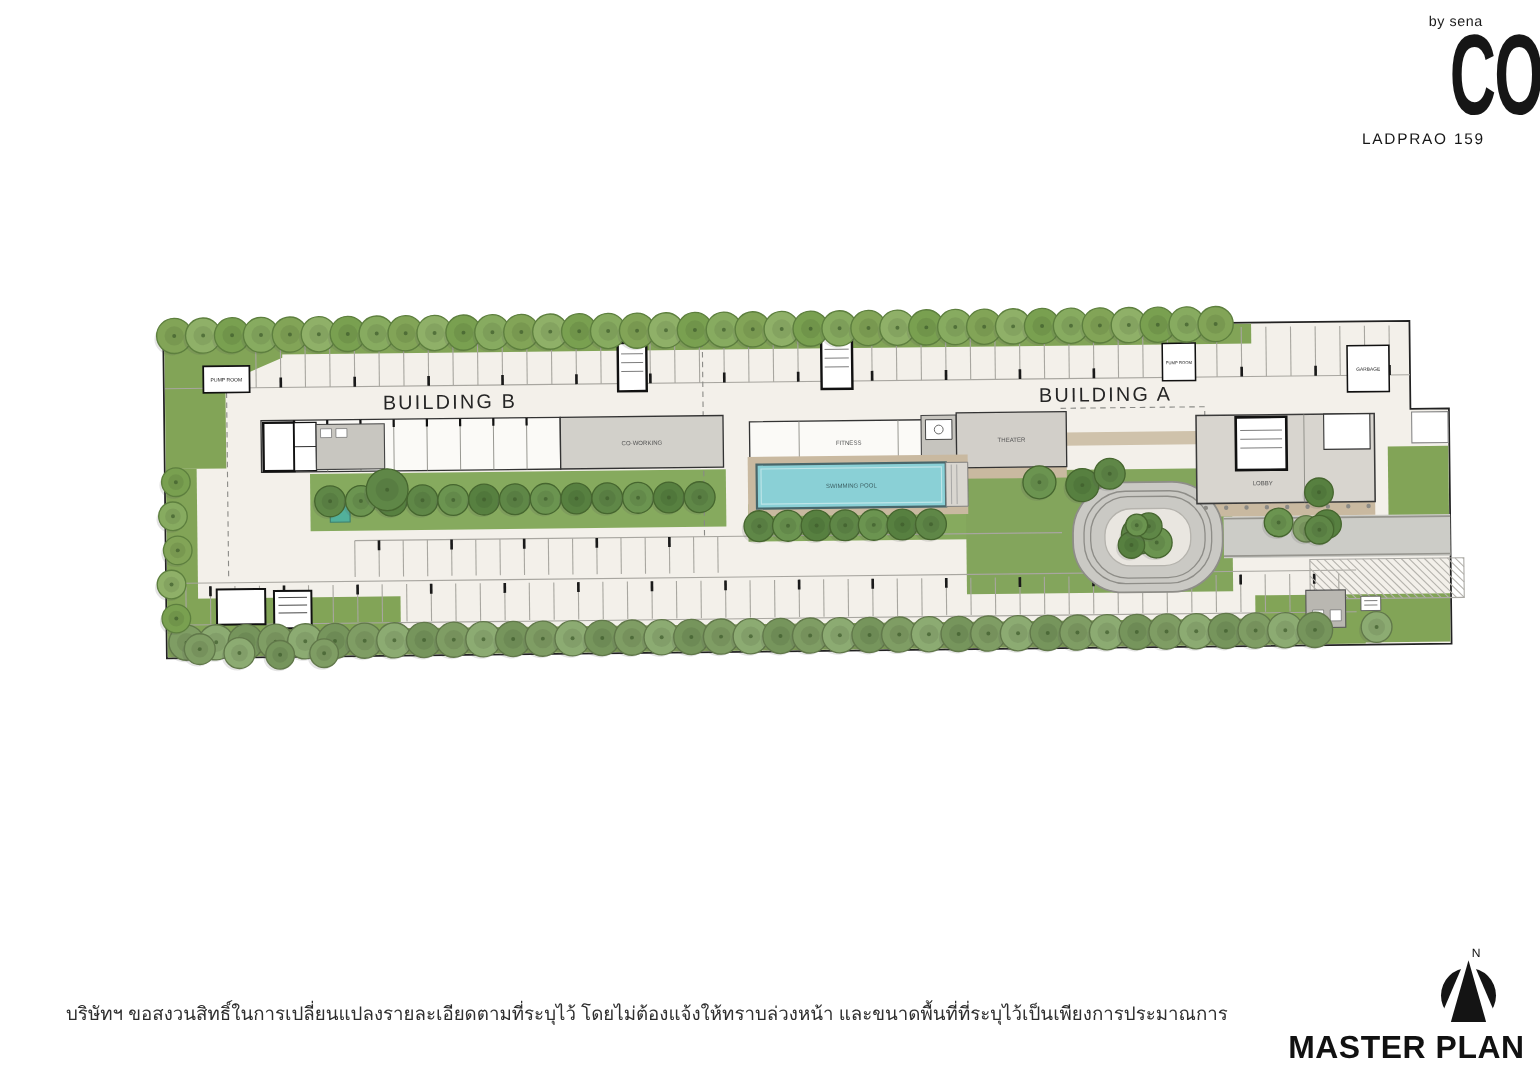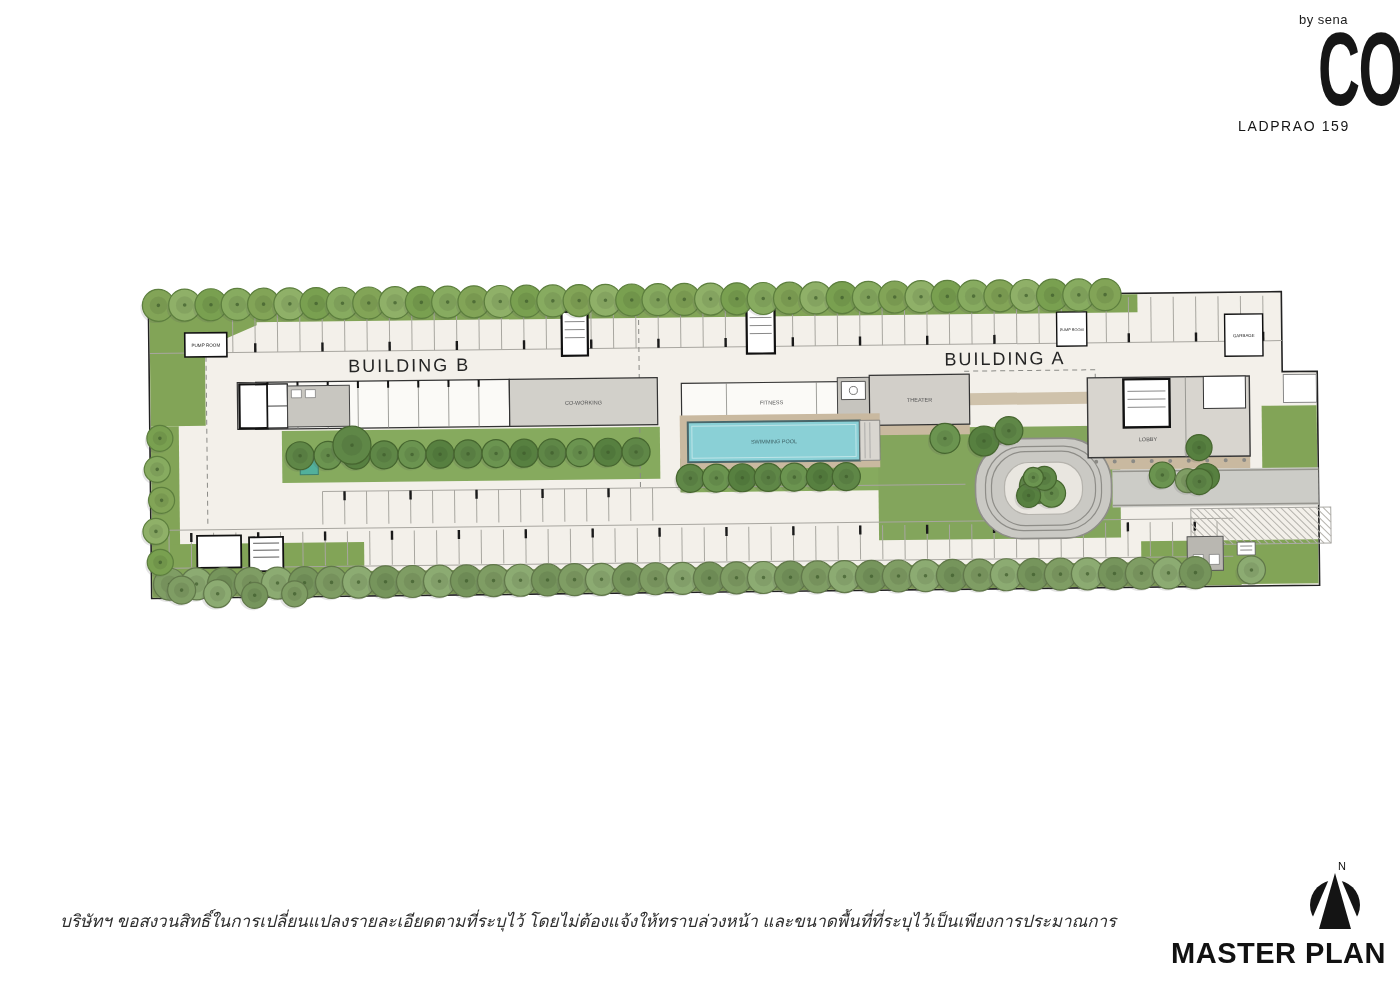--- a/index.html
+++ b/index.html
@@ -9,21 +9,21 @@
   }
   .logo{position:absolute;top:12px;right:26px;width:160px;text-align:right;}
   .logo .byline{font-size:13px;letter-spacing:.5px;color:#1b1b1b;padding-right:26px;}
   .logo .mark{
     display:inline-block;font-size:104px;font-weight:bold;line-height:.82;
     letter-spacing:-3px;color:#161616;transform:scaleX(.56);transform-origin:100% 50%;
   }
   .logo .project{font-size:14px;letter-spacing:1.6px;color:#161616;margin-top:6px;text-align:center;}
   .plan-wrap{position:absolute;left:0;top:0;width:1400px;height:990px;border-radius:14px;}
   svg{font-family:"Liberation Sans", sans-serif;}
-  .disclaimer{position:absolute;left:60px;top:908px;font-size:17px;line-height:27px;color:#2e2e2e;font-style:italic;}
+  .disclaimer{position:absolute;left:60px;top:908px;font-size:17px;line-height:27px;color:#2e2e2e;}
   .master{position:absolute;right:14px;bottom:20px;text-align:right;}
   .master .compass{display:block;margin:0 14px 4px auto;}
   .master .title{font-size:29px;font-weight:bold;letter-spacing:.5px;color:#111;margin-left:24px;}
 </style>
 </head>
 <body>
 
 <header class="logo">
   <div class="byline">by sena</div>
   <div><span class="mark">COZI</span></div>

